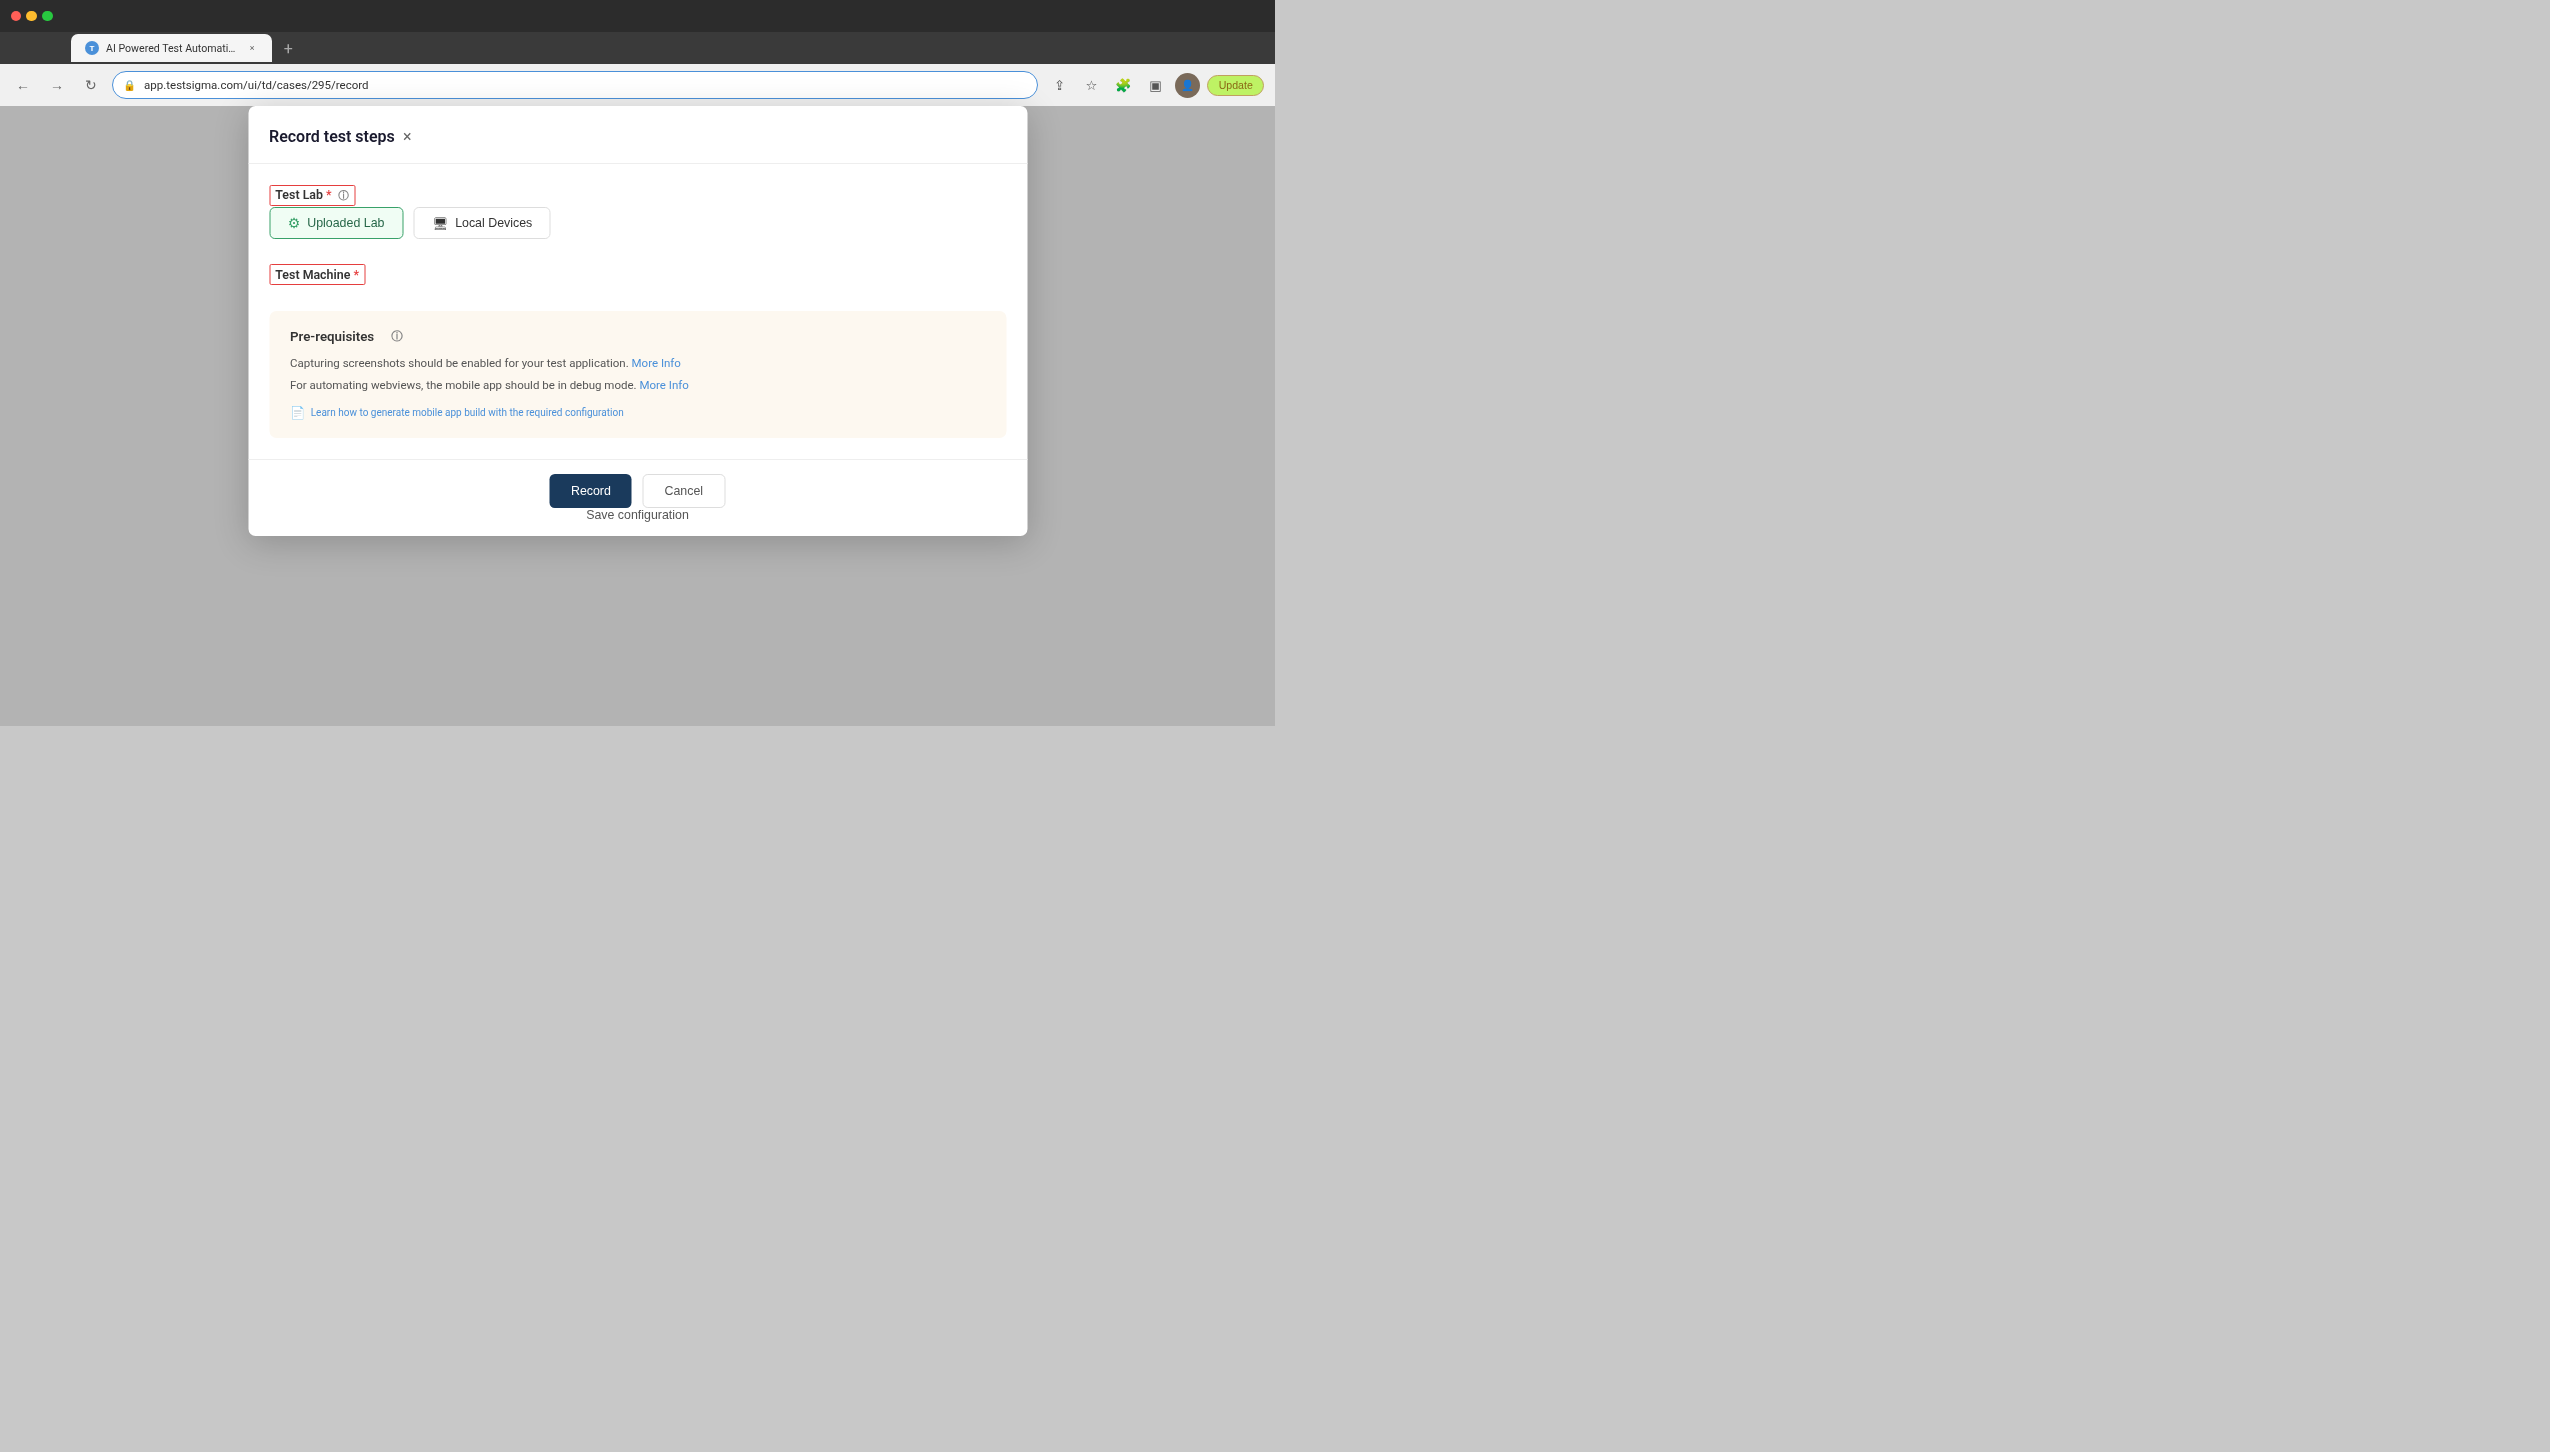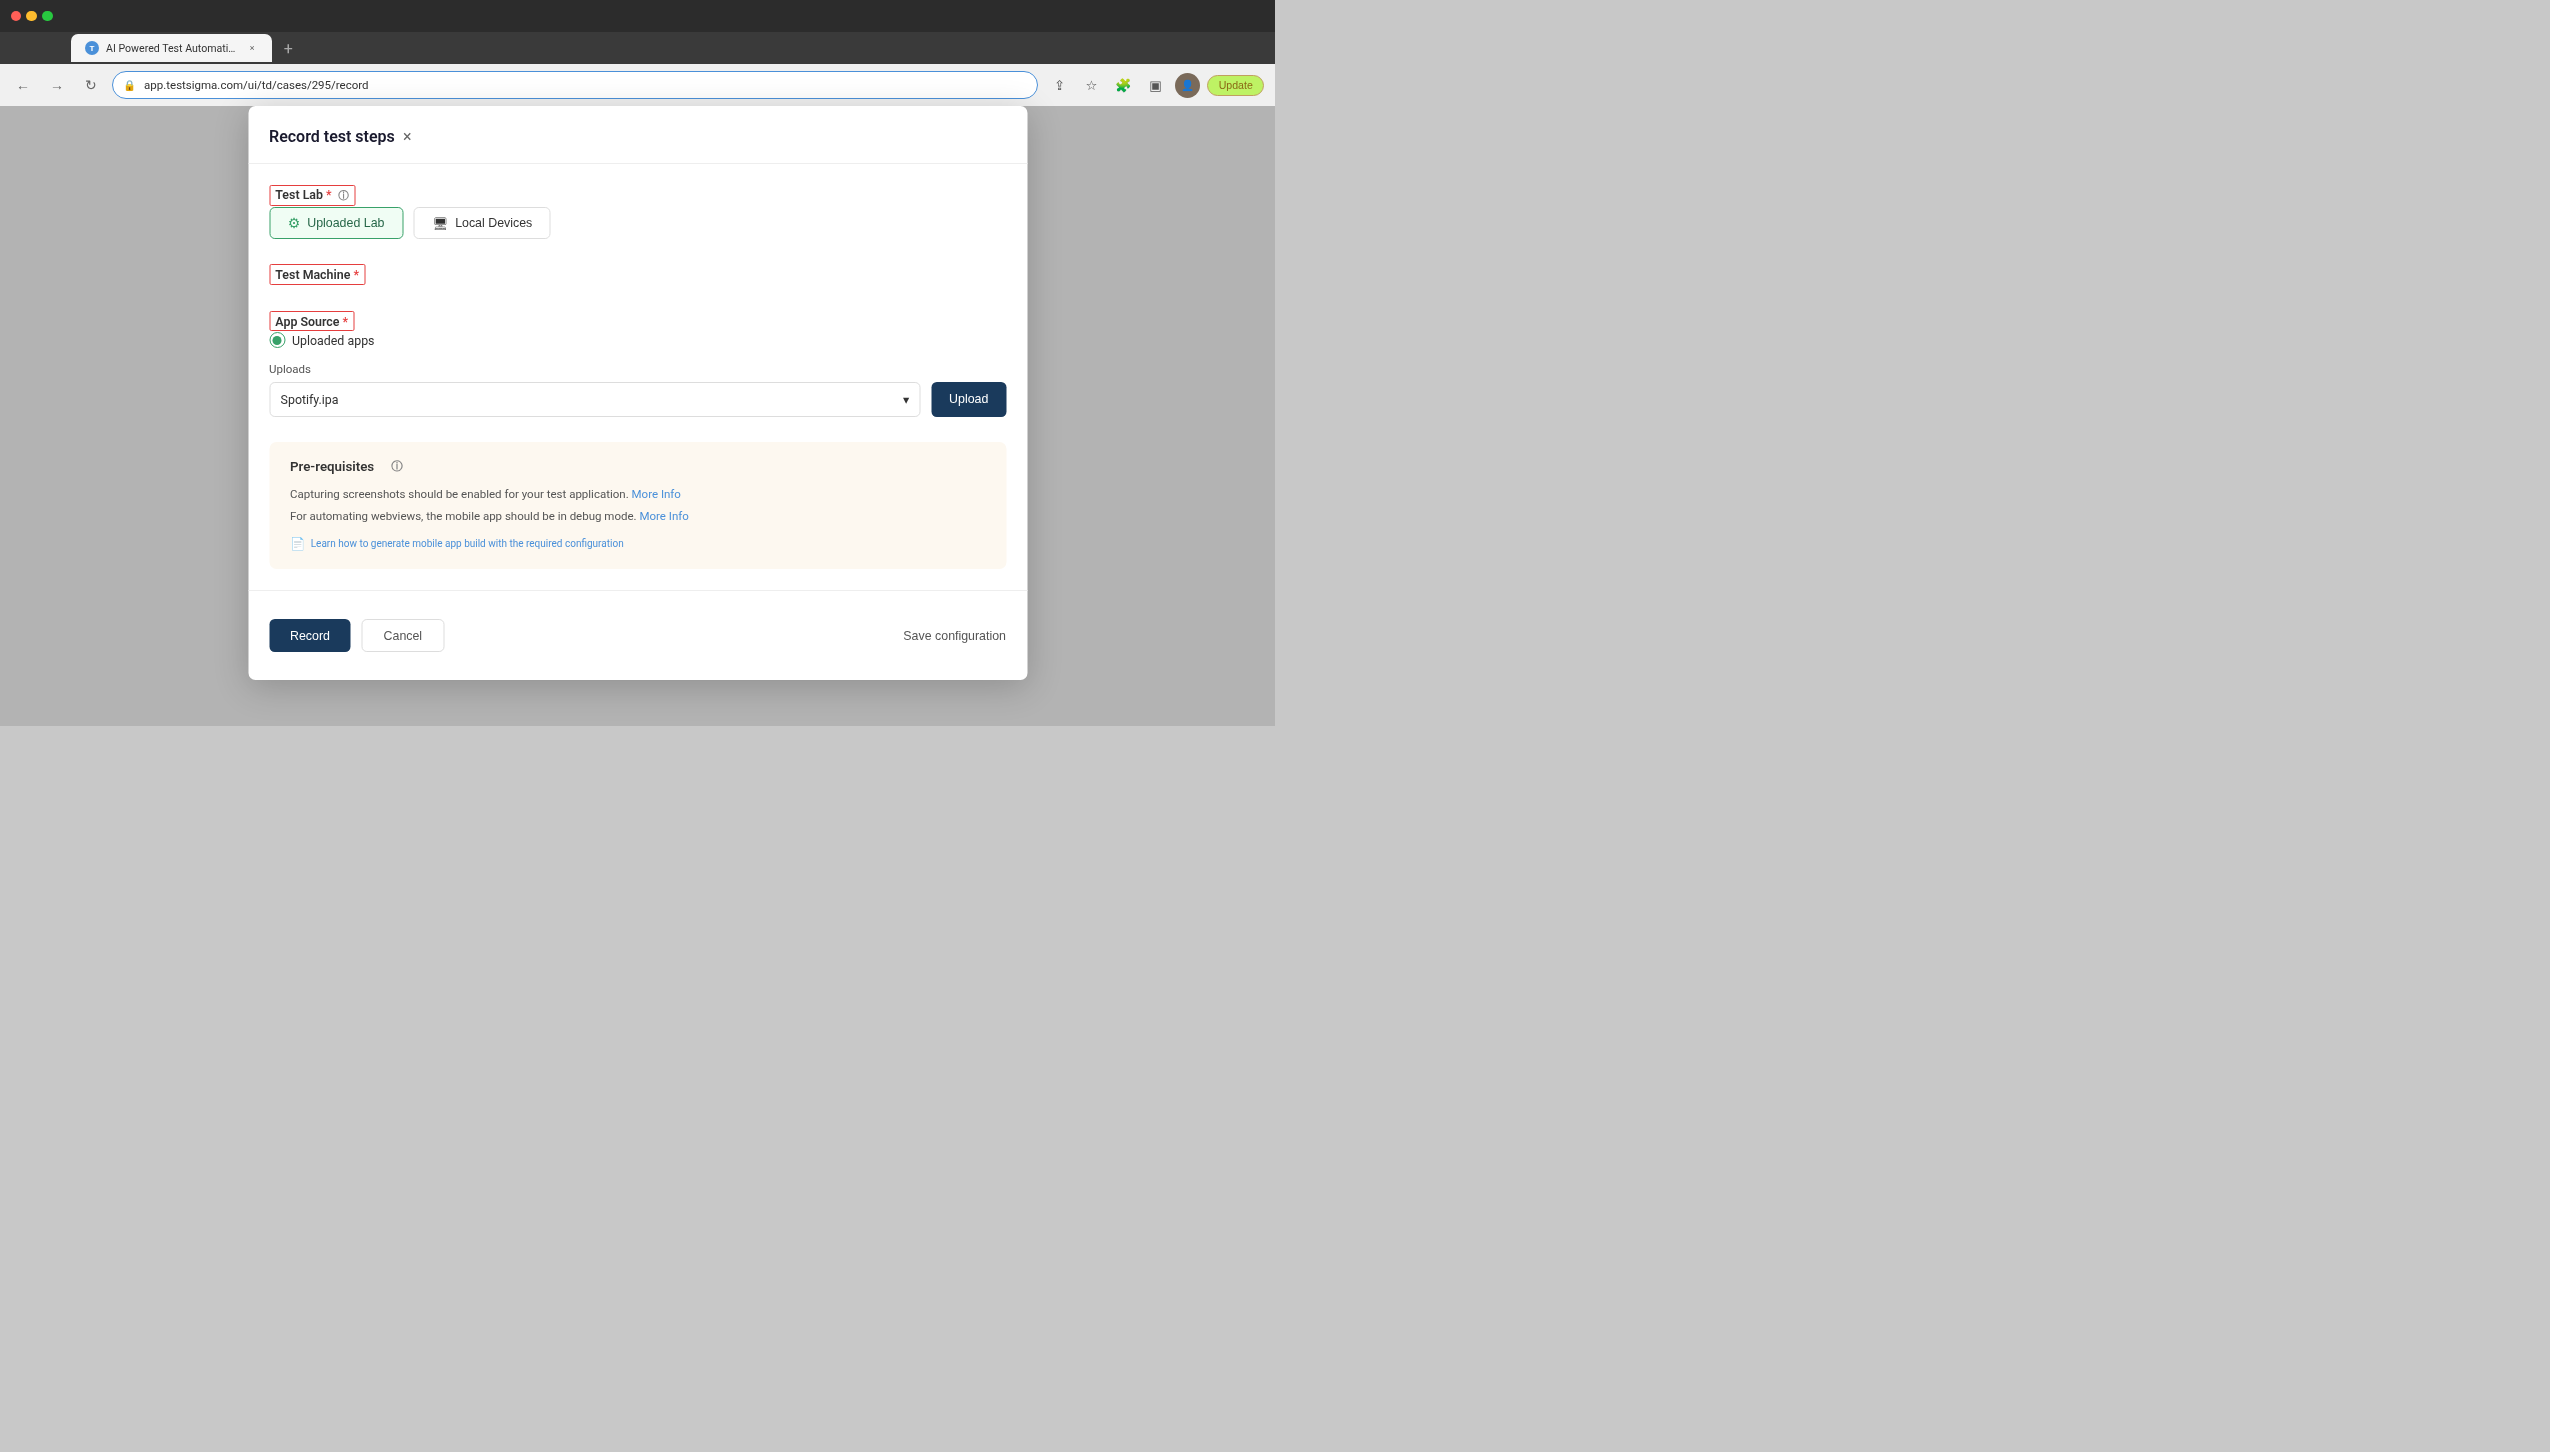--- a/index.html
+++ b/index.html
@@ -435,25 +435,26 @@
       font-size: 12.4px;
     }
     .prereq-link-text {
       color: #4a90d9;
       font-size: 10px;
       cursor: pointer;
     }
 
     
     .modal-footer {
-      padding: 28px 21px;
+      padding: 14px 21px;
       border-top: 0.9px solid #eee;
       display: flex;
       align-items: center;
       justify-content: space-between;
+      flex-direction: column;
     }
     .footer-left {
       display: flex;
       gap: 10.6px;
     }
     .btn-record {
       background: #1a3a5c;
       color: white;
       border: none;
       border-radius: 5.3px;
@@ -550,38 +551,20 @@
         </div>
       </div>
 
       <div class="section">
         <span class="section-label">
           <span>Test Machine</span>
           <span class="required">*</span>
         </span>
       </div>
 
-      <div class="section">
-        <span class="section-label">
-          <span>App Source</span>
-          <span class="required">*</span>
-        </span>
-        <div class="radio-option">
-          <div class="radio-dot selected"></div>
-          <span class="radio-label">Uploaded apps</span>
-        </div>
-        <label class="form-label">Uploads</label>
-        <div class="upload-row">
-          <div class="upload-select">
-            <span>Spotify.ipa</span>
-            <span class="chevron chevron-down"></span>
-          </div>
-          <button class="upload-btn">Upload</button>
-        </div>
-      </div>
 
       <div class="prerequisites-box">
         <div class="prereq-title">
           <span>Pre-requisites</span>
           <span class="prereq-help">ⓘ</span>
         </div>
         <p class="prereq-text">
           Capturing screenshots should be enabled for your test application.
           <a class="link">More Info</a>
         </p>

